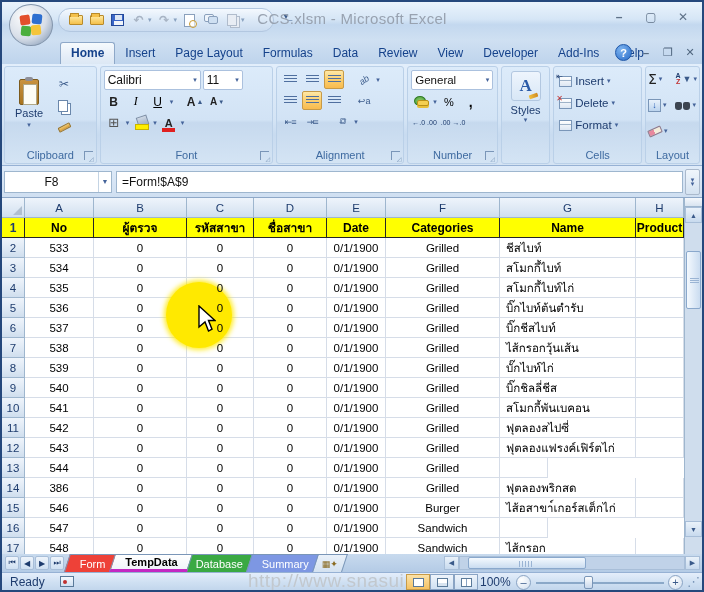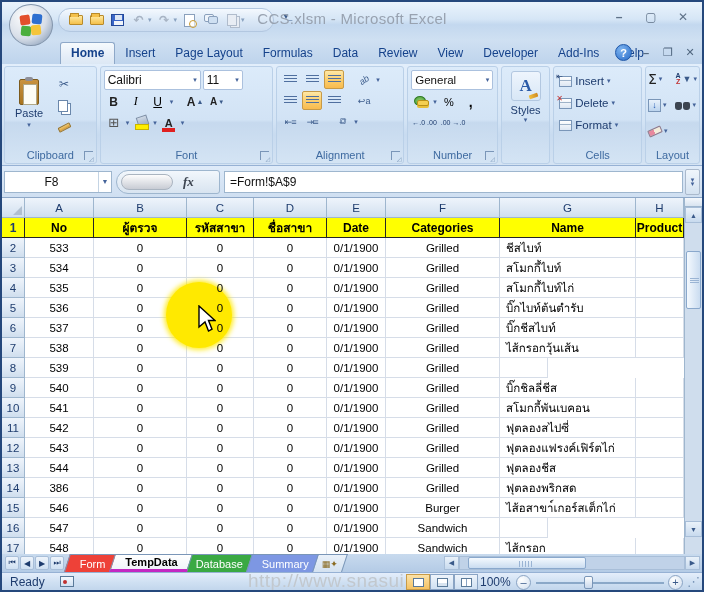--- a/index.html
+++ b/index.html
@@ -490,24 +490,20 @@
           <span>Layout</span>
         </div>
     </div>
   </div>
 
   <div class="fbar">
     <div class="namebox">
       <span class="nb-text">F8</span>
       <span class="nb-dd">▼</span>
     </div>
-    <div class="fx-pill">
-      <span class="fx-bubble"></span>
-      <span class="fx-glyph">fx</span>
-    </div>
     <div class="fml">=Form!$A$9</div>
     <div class="fml-expand">
         <span>▾</span>
         <span>▾</span>
       </div>
   </div>
 
   <div class="grid" id="gridArea">
     <div class="highlight-circle"></div>
     <svg class="cursor-svg" width="18" height="28" viewBox="0 0 18 28">
@@ -746,20 +742,23 @@
         </div>
         <div class="gc" style="width: 73px; height: 20px;">
           <span class="tx">0</span>
         </div>
         <div class="gc" style="width: 59px; height: 20px;">
           <span class="tx">0/1/1900</span>
         </div>
         <div class="gc" style="width: 114px; height: 20px;">
           <span class="tx">Grilled</span>
         </div>
+        <div class="gc al" style="width: 136px; height: 20px;">
+          <span class="tx">บั๊กไบท์ไก่</span>
+        </div>
         <div class="gc" style="width: 48px; height: 20px;"></div>
       </div>
       <div class="grow" style="height: 20px;">
         <div class="gc hcell" style="width: 23px; height: 20px;">
           <span class="tx">9</span>
         </div>
         <div class="gc" style="width: 69px; height: 20px;">
           <span class="tx">540</span>
         </div>
         <div class="gc" style="width: 93px; height: 20px;">
@@ -877,23 +876,20 @@
           <span class="tx">0</span>
         </div>
         <div class="gc" style="width: 73px; height: 20px;">
           <span class="tx">0</span>
         </div>
         <div class="gc" style="width: 59px; height: 20px;">
           <span class="tx">0/1/1900</span>
         </div>
         <div class="gc" style="width: 114px; height: 20px;">
           <span class="tx">Grilled</span>
-        </div>
-        <div class="gc al" style="width: 136px; height: 20px;">
-          <span class="tx">ฟุตลองชีส</span>
         </div>
         <div class="gc" style="width: 48px; height: 20px;"></div>
       </div>
       <div class="grow" style="height: 20px;">
         <div class="gc hcell" style="width: 23px; height: 20px;">
           <span class="tx">14</span>
         </div>
         <div class="gc" style="width: 69px; height: 20px;">
           <span class="tx">386</span>
         </div>

